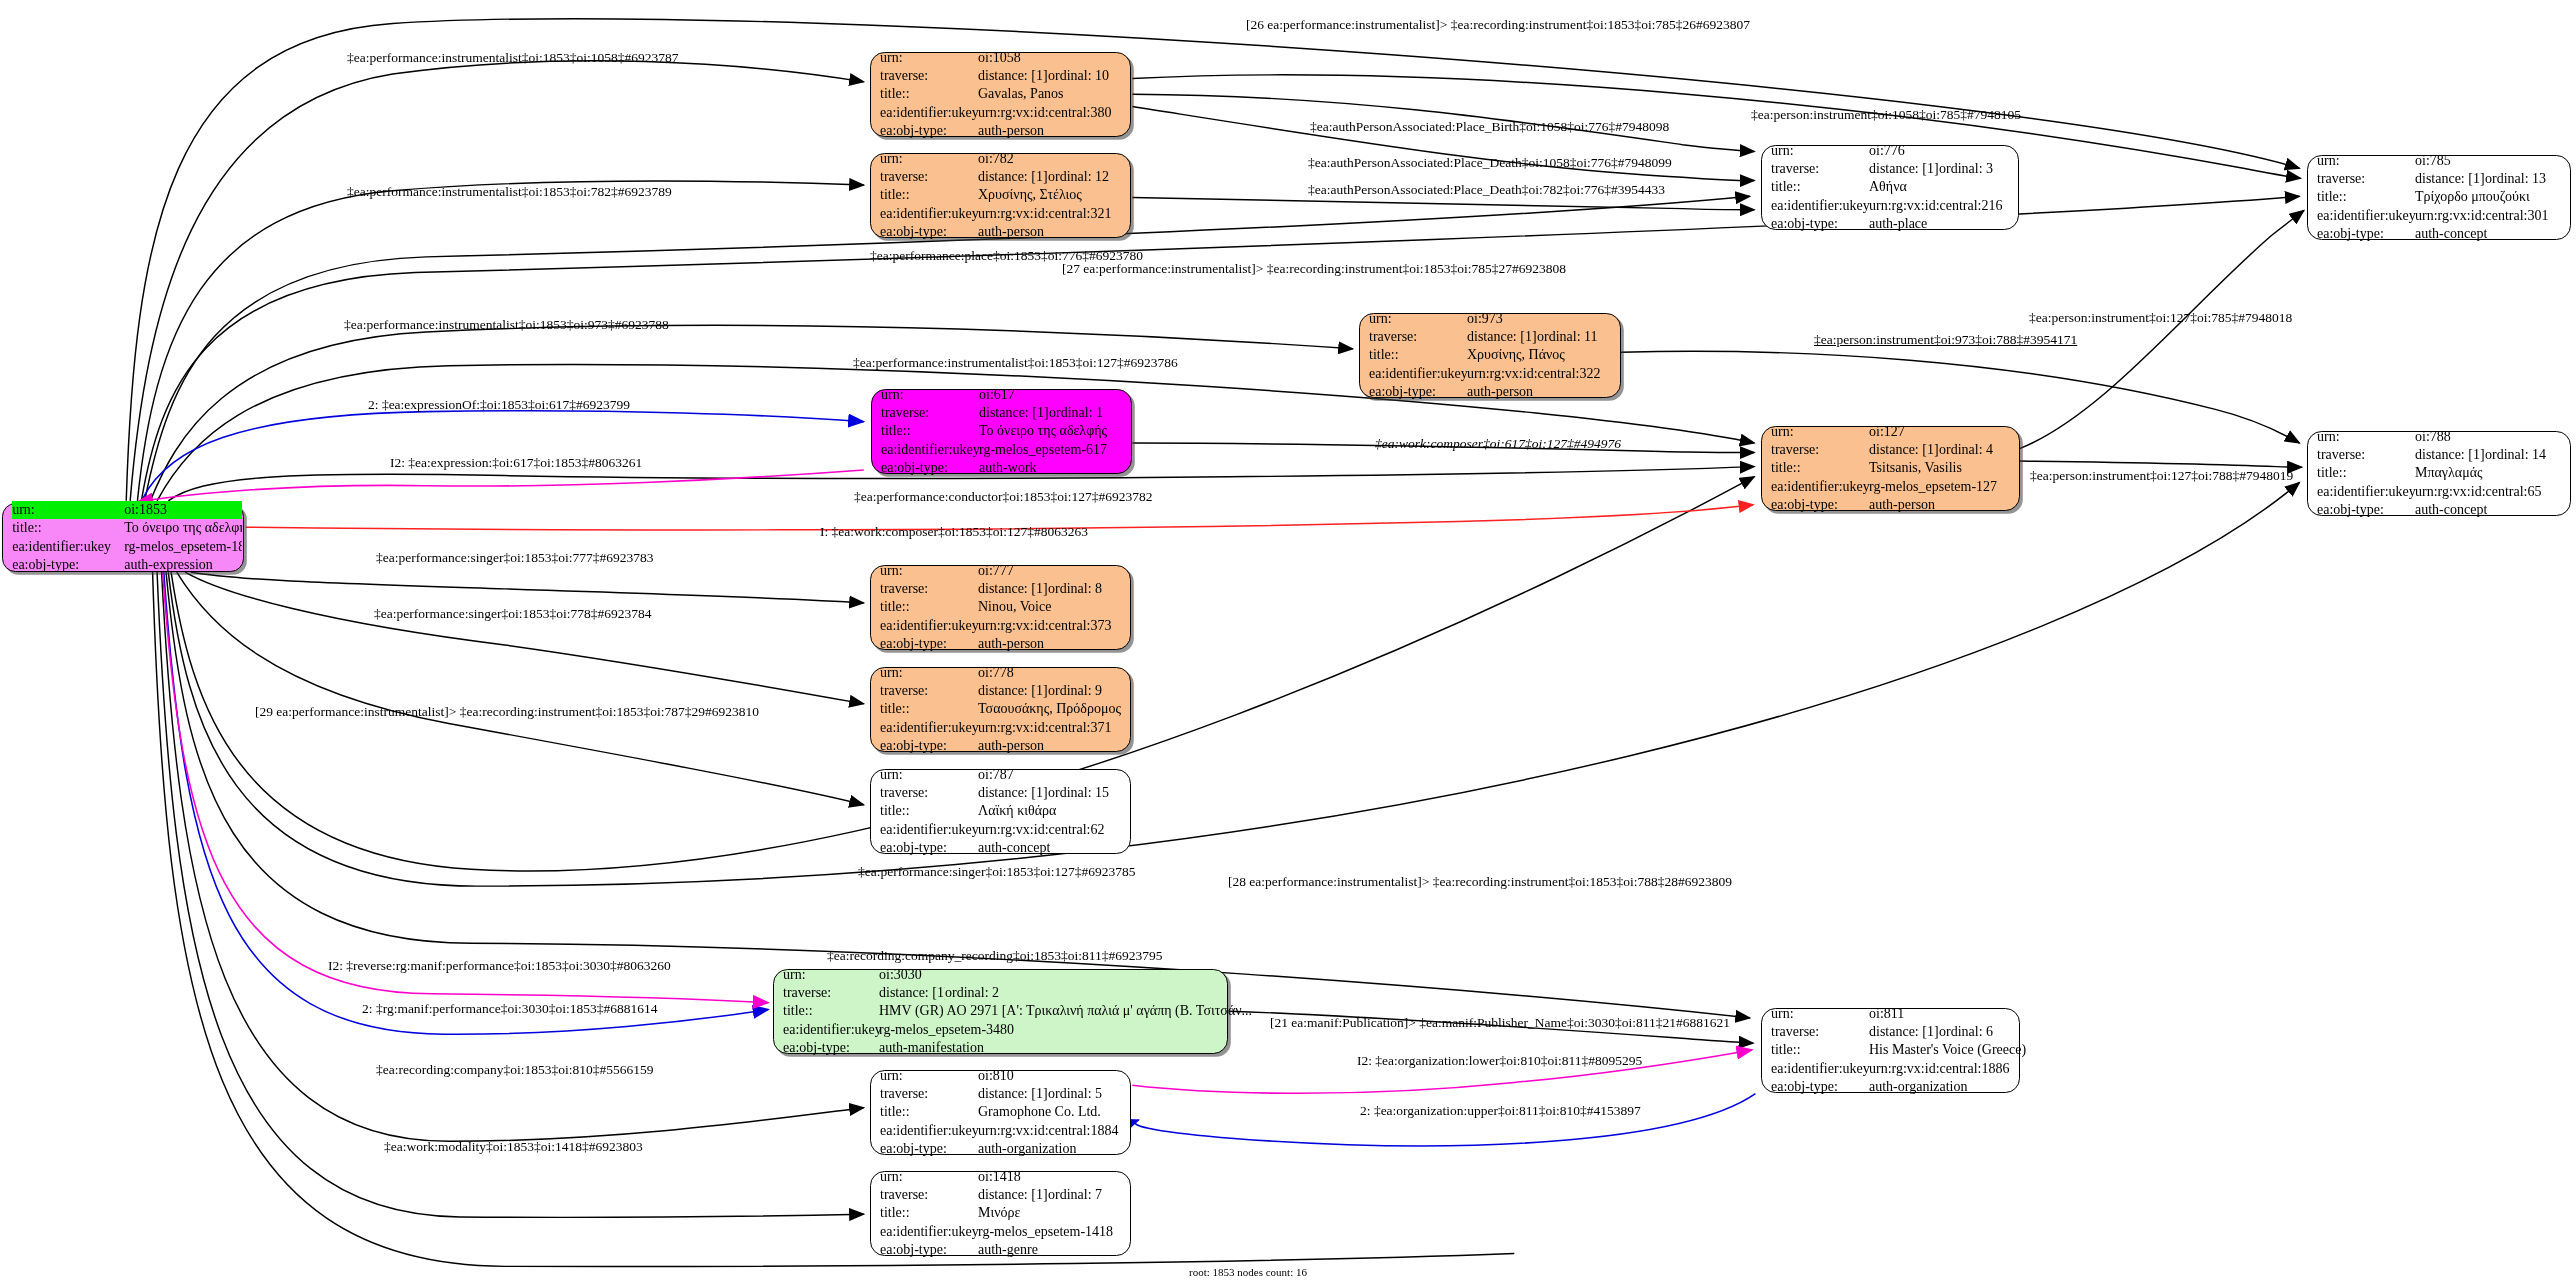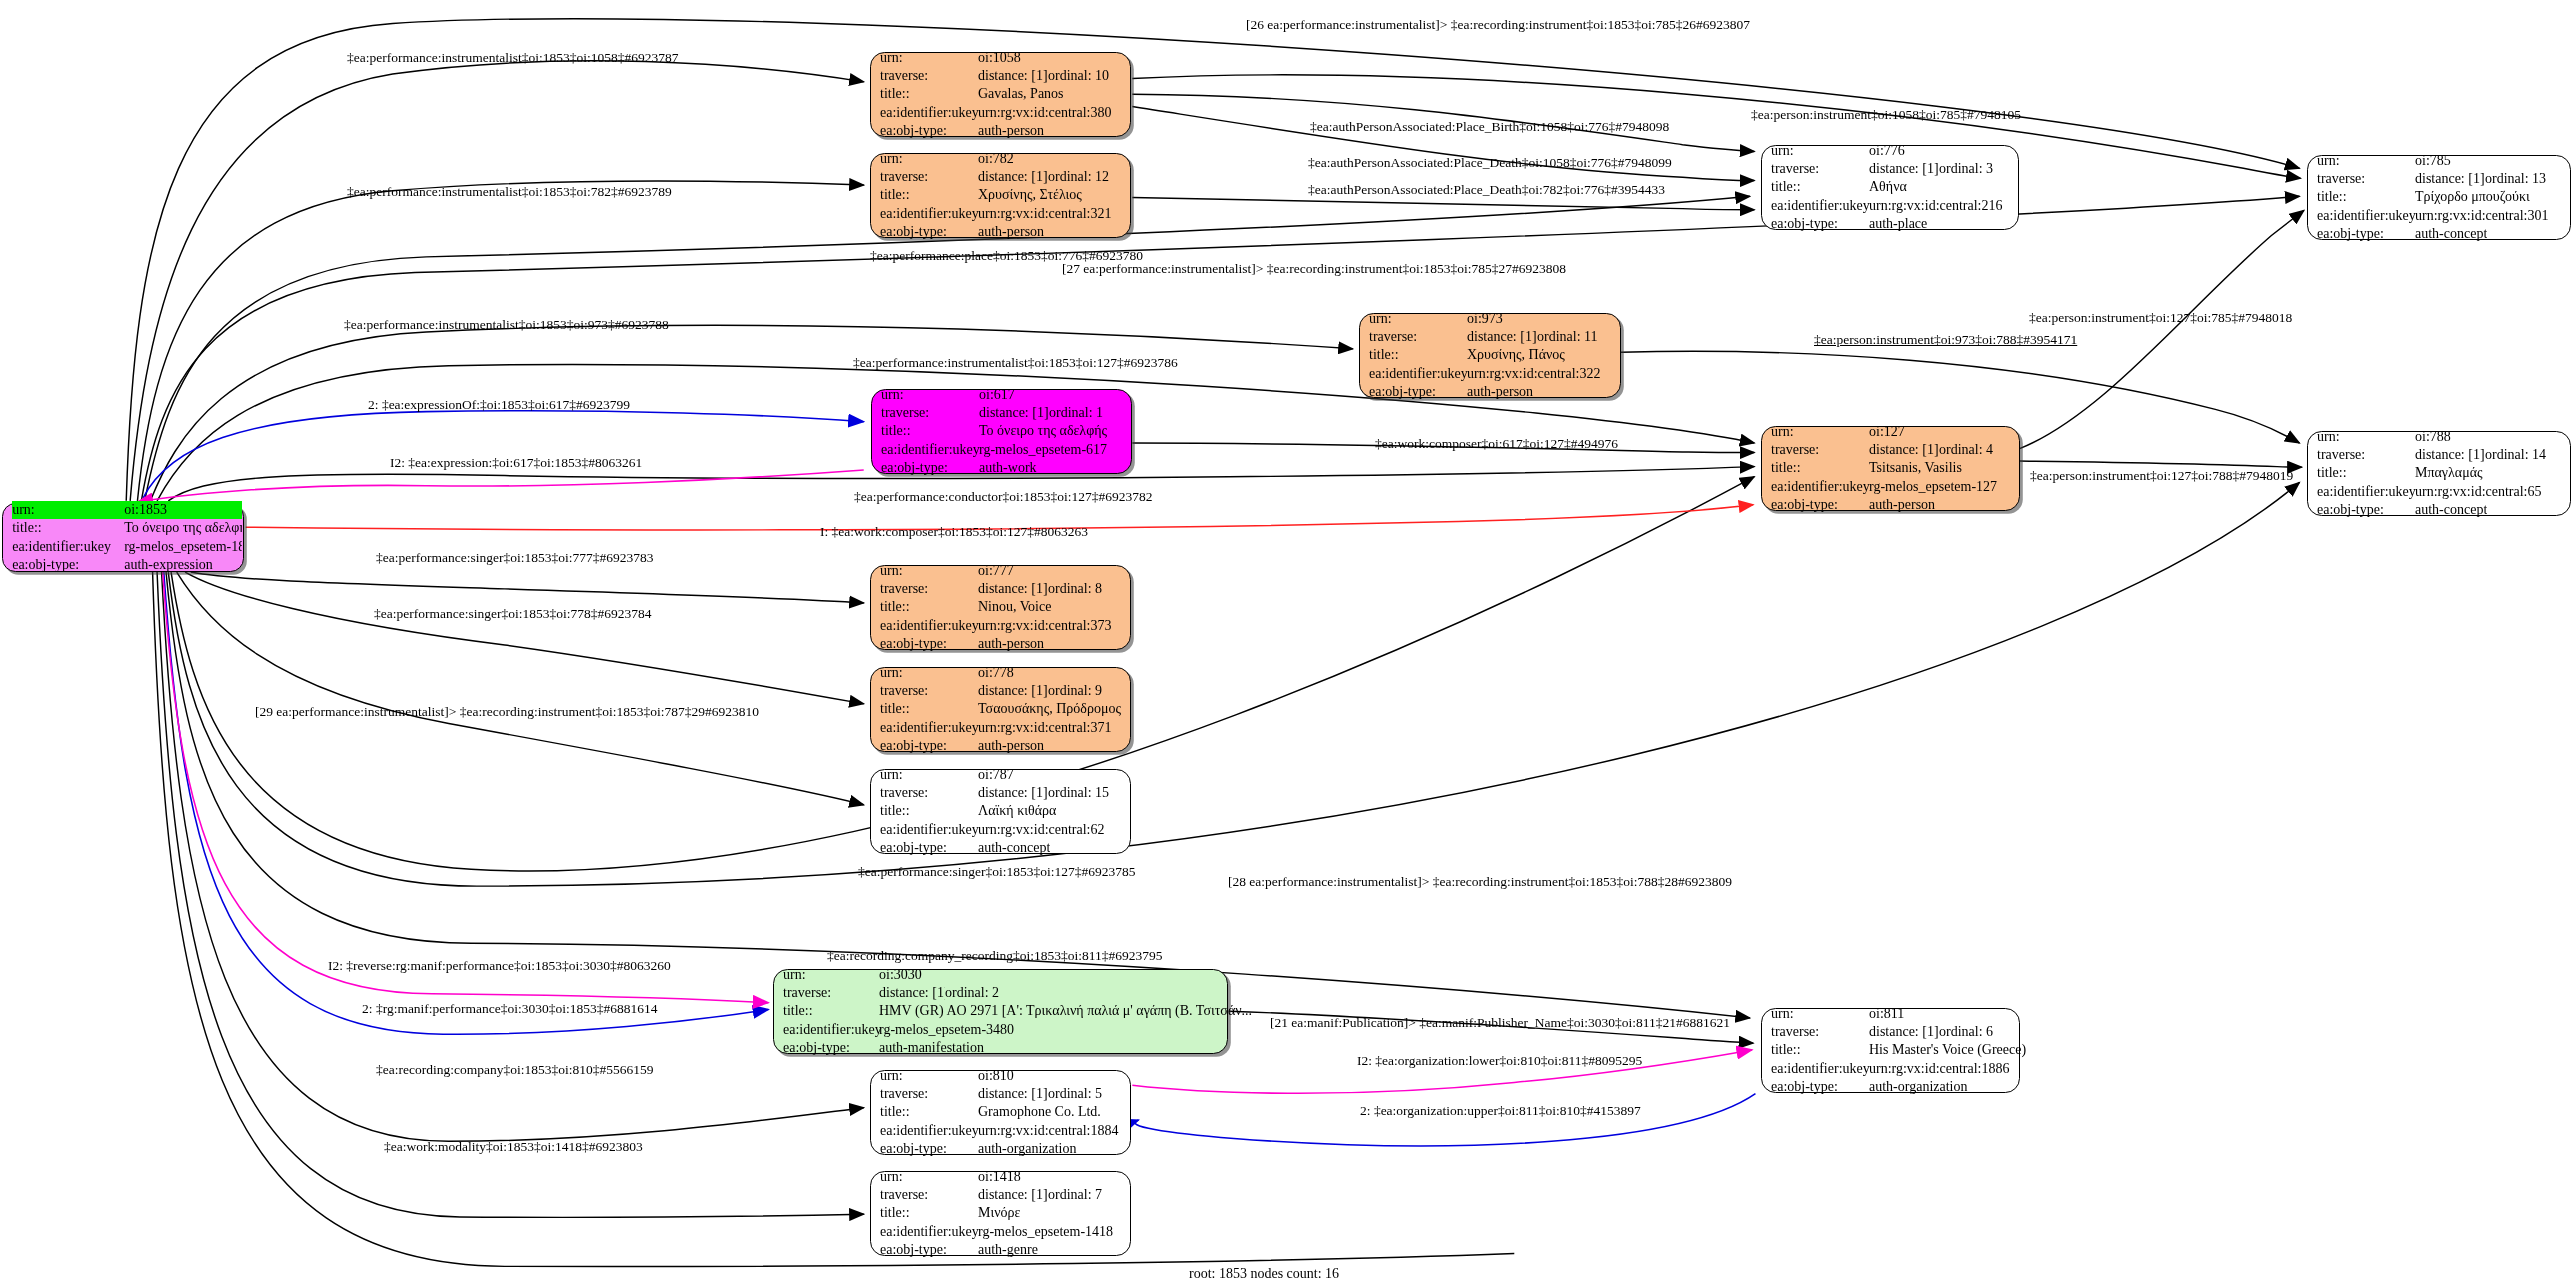--- a/index.html
+++ b/index.html
@@ -67,21 +67,21 @@
   }
   .edge-label {
     position: absolute;
     font-size: 13.5px;
     color: #000000;
     white-space: nowrap;
     font-family: "Liberation Serif", "DejaVu Serif", serif;
   }
   .footer {
     position: absolute;
-    font-size: 14px;
+    font-size: 11px;
     color: #000000;
     white-space: nowrap;
   }
 </style>
 </head>
 <body>
 
 <div id="canvas">
 
   <svg id="edge-layer" viewBox="0 0 4593 2293" xmlns="http://www.w3.org/2000/svg">
@@ -565,21 +565,21 @@
   <div class="edge-label" style="left:1308px; top:155px;">‡ea:authPersonAssociated:Place_Death‡oi:1058‡oi:776‡#7948099</div>
   <div class="edge-label" style="left:347px; top:184px;">‡ea:performance:instrumentalist‡oi:1853‡oi:782‡#6923789</div>
   <div class="edge-label" style="left:1308px; top:182px;">‡ea:authPersonAssociated:Place_Death‡oi:782‡oi:776‡#3954433</div>
   <div class="edge-label" style="left:870px; top:248px;">‡ea:performance:place‡oi:1853‡oi:776‡#6923780</div>
   <div class="edge-label" style="left:1062px; top:261px;">[27 ea:performance:instrumentalist]&gt; ‡ea:recording:instrument‡oi:1853‡oi:785‡27#6923808</div>
   <div class="edge-label" style="left:344px; top:317px;">‡ea:performance:instrumentalist‡oi:1853‡oi:973‡#6923788</div>
   <div class="edge-label" style="left:2029px; top:310px;">‡ea:person:instrument‡oi:127‡oi:785‡#7948018</div>
   <div class="edge-label" style="left:853px; top:355px;">‡ea:performance:instrumentalist‡oi:1853‡oi:127‡#6923786</div>
   <div class="edge-label" style="left:1814px; top:332px;text-decoration:underline;">‡ea:person:instrument‡oi:973‡oi:788‡#3954171</div>
   <div class="edge-label" style="left:368px; top:397px;">2: ‡ea:expressionOf:‡oi:1853‡oi:617‡#6923799</div>
-  <div class="edge-label" style="left:1375px; top:436px;">‡ea:work:composer‡oi:617‡oi:127‡#494976</div>
+  <div class="edge-label" style="left:1375px; top:436px;font-style:italic;">‡ea:work:composer‡oi:617‡oi:127‡#494976</div>
   <div class="edge-label" style="left:390px; top:455px;">I2: ‡ea:expression:‡oi:617‡oi:1853‡#8063261</div>
   <div class="edge-label" style="left:2030px; top:468px;">‡ea:person:instrument‡oi:127‡oi:788‡#7948019</div>
   <div class="edge-label" style="left:854px; top:489px;">‡ea:performance:conductor‡oi:1853‡oi:127‡#6923782</div>
   <div class="edge-label" style="left:820px; top:524px;">I: ‡ea:work:composer‡oi:1853‡oi:127‡#8063263</div>
   <div class="edge-label" style="left:376px; top:550px;">‡ea:performance:singer‡oi:1853‡oi:777‡#6923783</div>
   <div class="edge-label" style="left:374px; top:606px;">‡ea:performance:singer‡oi:1853‡oi:778‡#6923784</div>
   <div class="edge-label" style="left:255px; top:704px;">[29 ea:performance:instrumentalist]&gt; ‡ea:recording:instrument‡oi:1853‡oi:787‡29#6923810</div>
   <div class="edge-label" style="left:858px; top:864px;">‡ea:performance:singer‡oi:1853‡oi:127‡#6923785</div>
   <div class="edge-label" style="left:1228px; top:874px;">[28 ea:performance:instrumentalist]&gt; ‡ea:recording:instrument‡oi:1853‡oi:788‡28#6923809</div>
   <div class="edge-label" style="left:827px; top:948px;">‡ea:recording:company_recording‡oi:1853‡oi:811‡#6923795</div>

